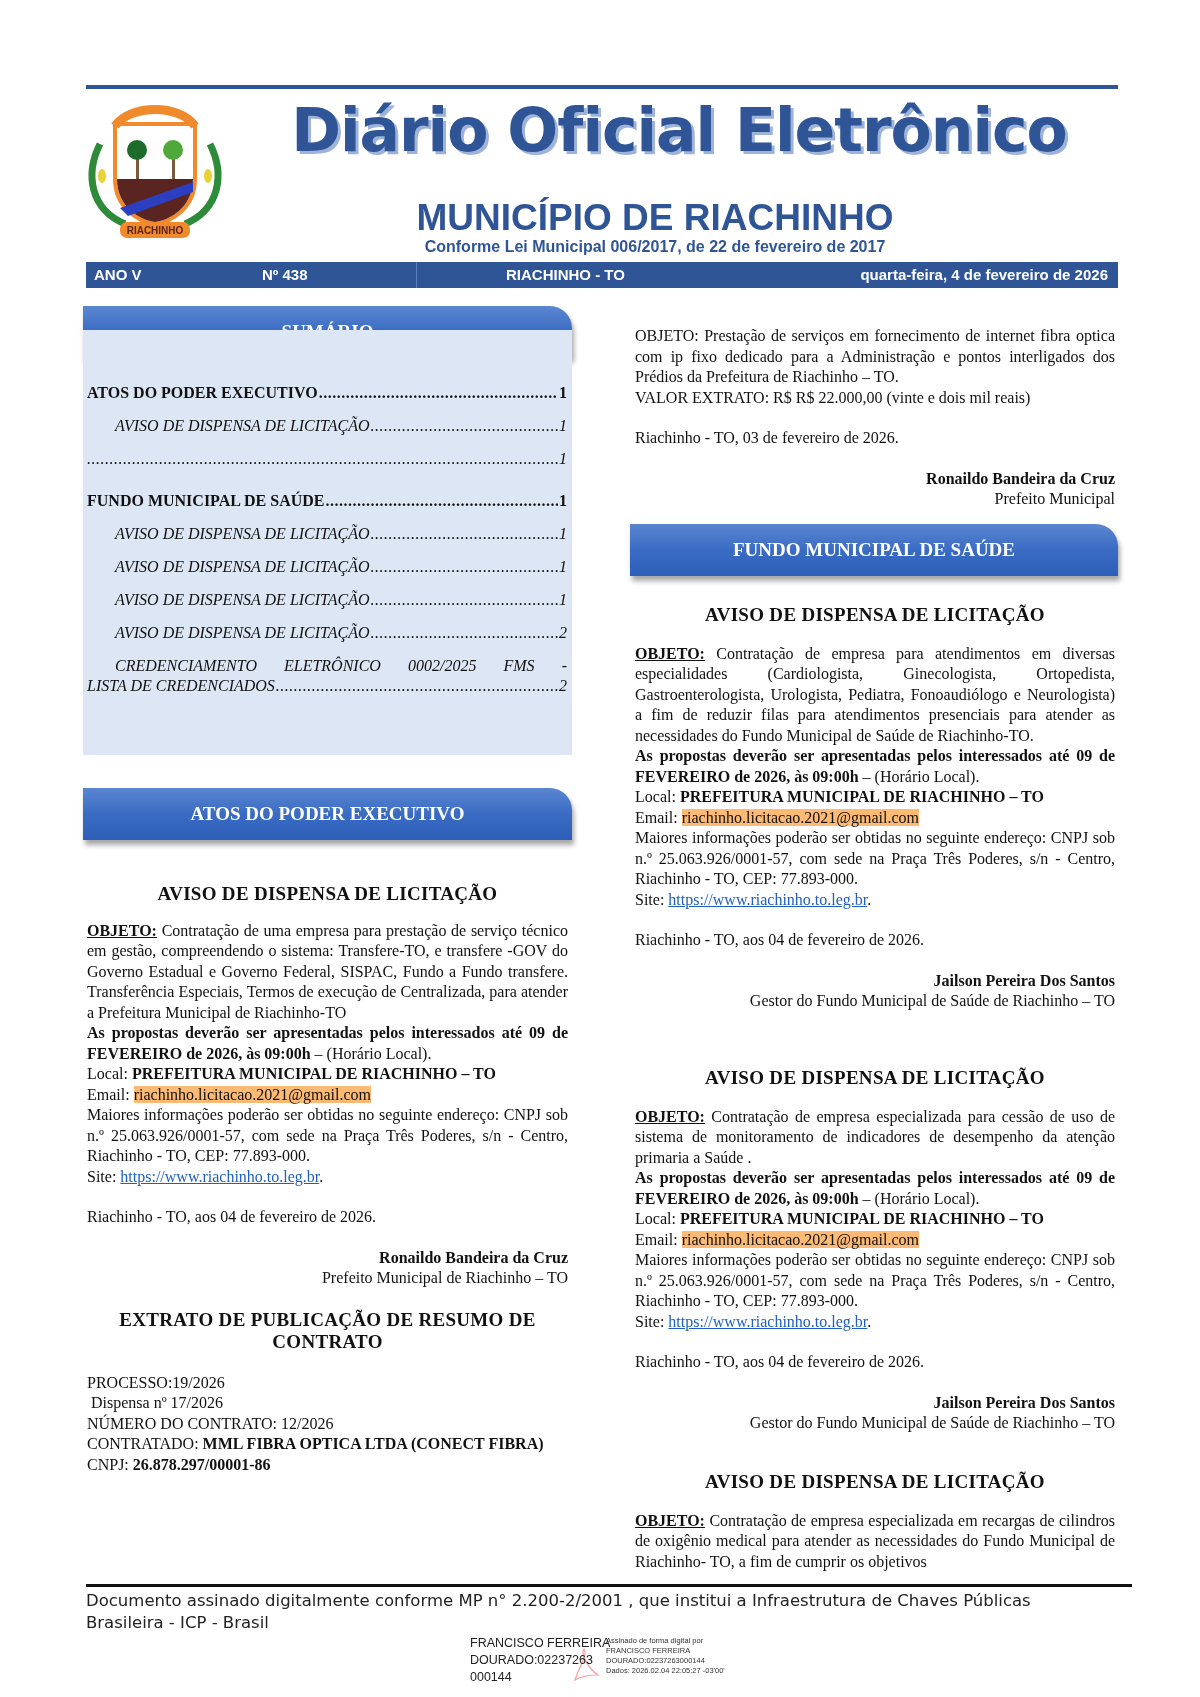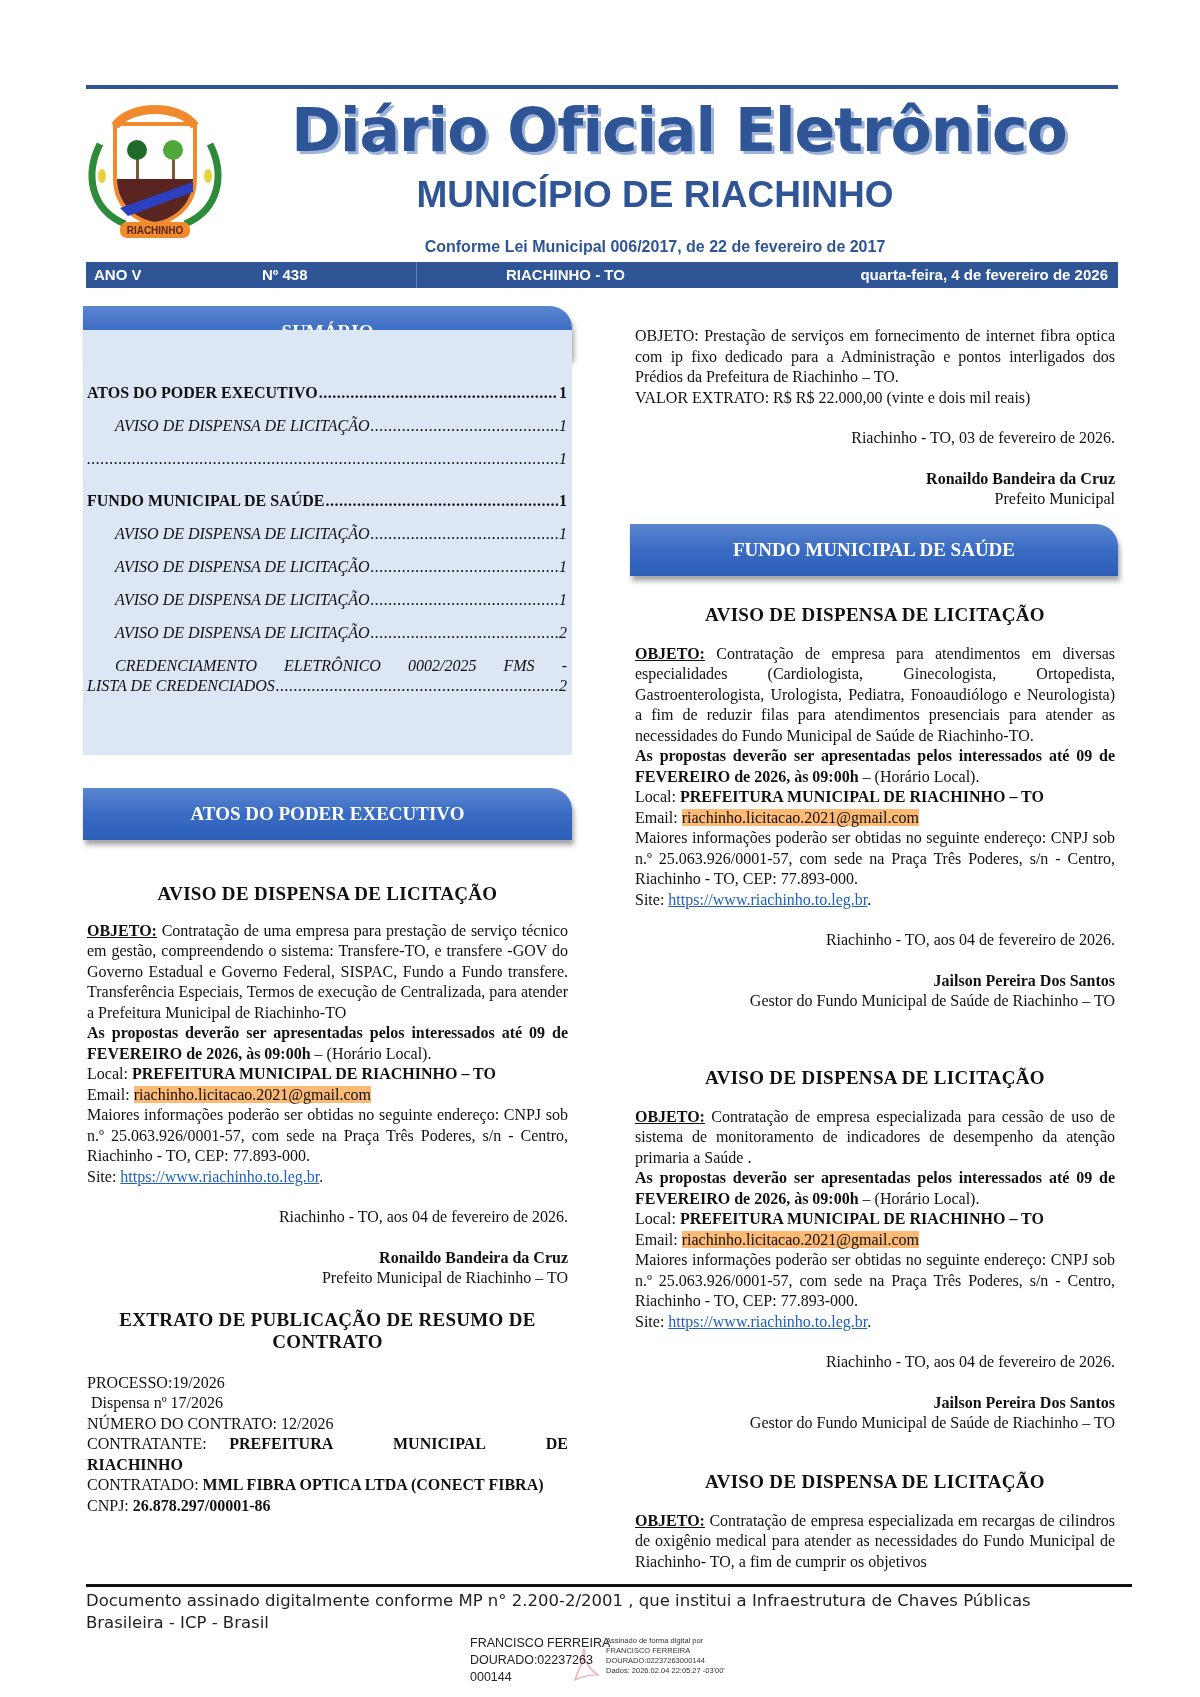--- a/index.html
+++ b/index.html
@@ -5,39 +5,39 @@
   * { box-sizing: border-box; margin: 0; padding: 0; }
   html, body { width: 1200px; height: 1697px; background: #ffffff; overflow: hidden; }
   body { position: relative; font-family: "Liberation Serif", "DejaVu Serif", serif; color: #111; }
 
   
   .top-rule { position: absolute; left: 86px; top: 85px; width: 1032px; height: 4px; background: #2f5597; }
   .crest { position: absolute; left: 80px; top: 104px; width: 150px; height: 138px; }
   .title { position: absolute; left: 240px; top: 100px; width: 878px; text-align: center;
            font-family: "DejaVu Sans", sans-serif; font-weight: bold; font-size: 60px; letter-spacing: -1px;
            color: #2f5597; text-shadow: 3px 3px 0 #9db3da; line-height: 1; }
-  .subtitle { position: absolute; left: 370px; top: 176px; width: 570px; text-align: center;
+  .subtitle { position: absolute; left: 370px; top: 199px; width: 570px; text-align: center;
               font-family: "Liberation Sans", sans-serif; font-weight: bold; font-size: 37px; color: #2f5597; line-height: 1; }
   .law { position: absolute; left: 380px; top: 238px; width: 550px; text-align: center;
          font-family: "Liberation Sans", sans-serif; font-weight: bold; font-size: 16px; color: #2f5597; }
   .infobar { position: absolute; left: 86px; top: 262px; width: 1032px; height: 26px; background: #2f5597;
              color: #fff; font-family: "Liberation Sans", sans-serif; font-weight: bold; font-size: 15px; }
   .infobar span { position: absolute; top: 4px; }
   .infobar .sep { position: absolute; top: 0; left: 330px; width: 1px; height: 26px; background: #5b7cbf; }
 
   
   .banner { position: absolute; height: 52px; color: #fff; font-weight: bold; font-size: 19px;
             display: flex; align-items: center; justify-content: center;
             background: linear-gradient(180deg, #5b86d0 0%, #3a6cc4 50%, #2c5fb8 100%);
             border-top-right-radius: 22px; box-shadow: 2px 5px 5px rgba(0,0,0,0.35); }
 
   .col { position: absolute; font-size: 16px; line-height: 20.5px; }
   .just { text-align: justify; }
   .center { text-align: right; }
-  .right { text-align: right; }
+  .right { }
   .b { font-weight: bold; }
   .u { text-decoration: underline; }
   .hl { background: #fdba74; }
   a, .link { color: #1f5fbf; text-decoration: underline; }
   .h2 { font-weight: bold; font-size: 19px; text-align: center; letter-spacing: 0.3px; }
 
   
   .summary-box { position: absolute; left: 83px; top: 330px; width: 489px; height: 425px; background: #dce6f4; }
   .toc { position: absolute; left: 87px; width: 480px; font-size: 16px; }
   .toc .row { display: flex; align-items: baseline; }
@@ -180,24 +180,20 @@
   <div class="center b" style="margin-top:20px;">Ronaildo Bandeira da Cruz</div>
   <div class="center">Prefeito Municipal de Riachinho – TO</div>
 
   <div class="h2" style="margin-top:20px; line-height:22px;">
     <div>EXTRATO DE PUBLICAÇÃO DE RESUMO DE</div>
     <div>CONTRATO</div>
   </div>
   <div style="margin-top:20px;">PROCESSO:19/2026</div>
   <div style="white-space:pre;"> Dispensa nº 17/2026</div>
   <div>NÚMERO DO CONTRATO: 12/2026</div>
-  <div class="just" style="text-align-last:left;">
-    <span>CONTRATANTE:</span>
-    <span class="b" style="word-spacing:38px;">PREFEITURA MUNICIPAL DE RIACHINHO</span>
-  </div>
   <div class="just">
     <span>CONTRATADO:</span>
     <span class="b">MML FIBRA OPTICA LTDA (CONECT FIBRA)</span>
   </div>
   <div>
     <span>CNPJ: </span><span class="b">26.878.297/00001-86</span>
   </div>
 </div>
 
 <div class="col" style="left:635px; top:326px; width:480px;">

